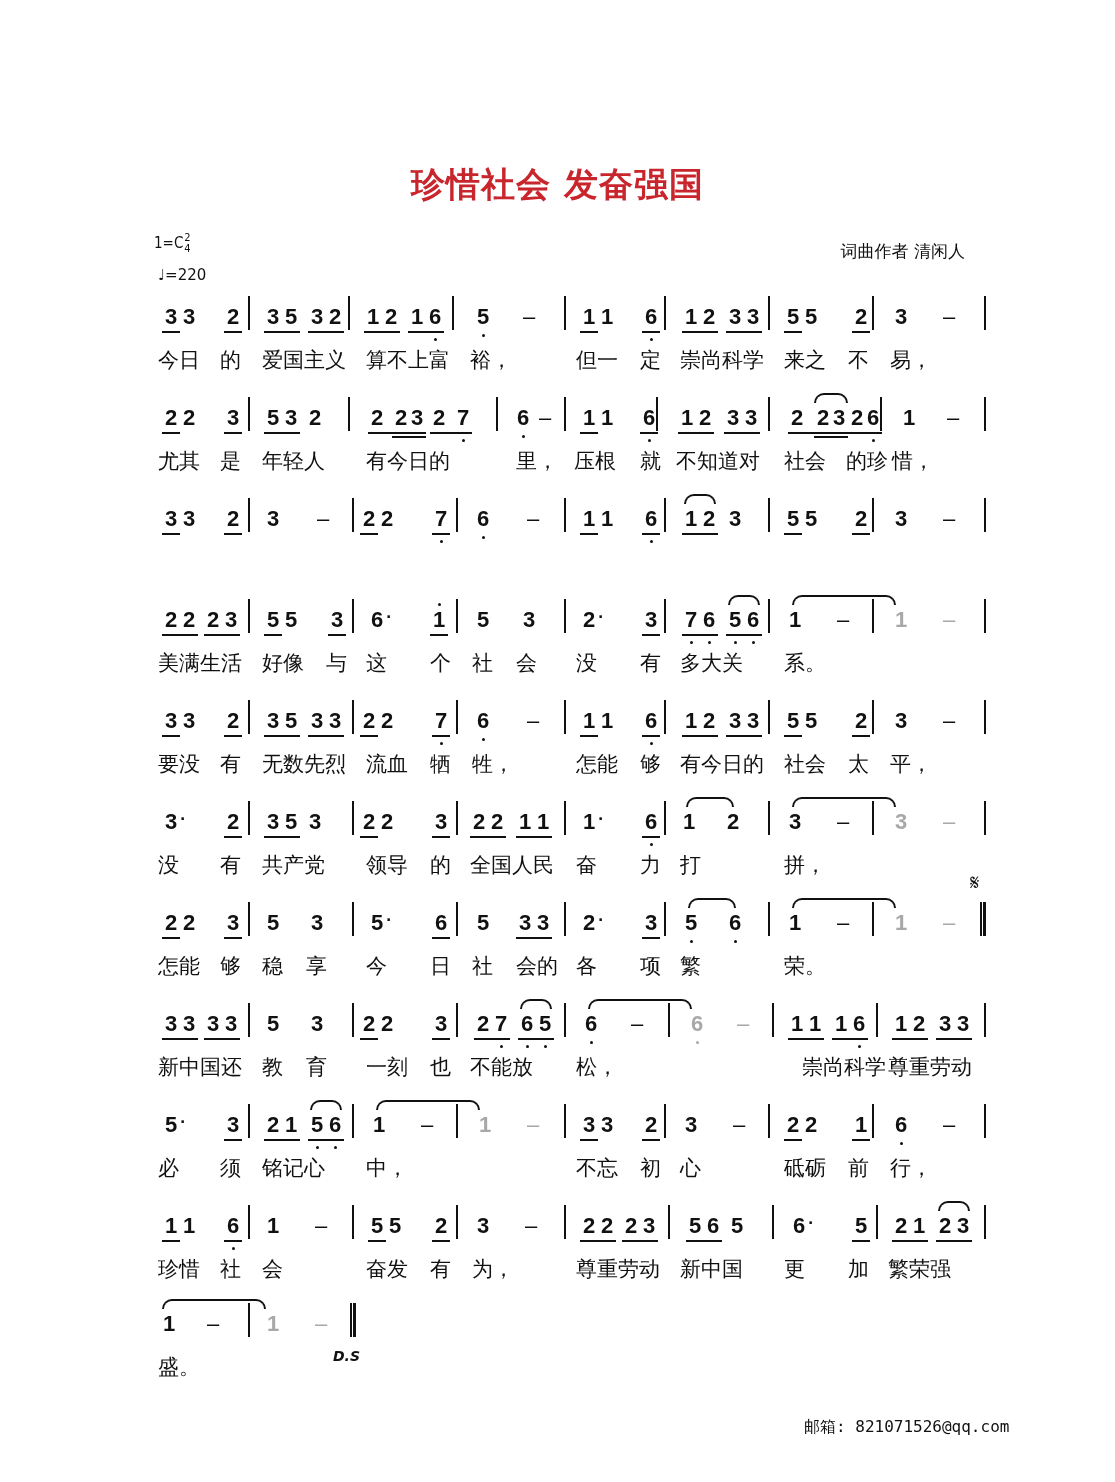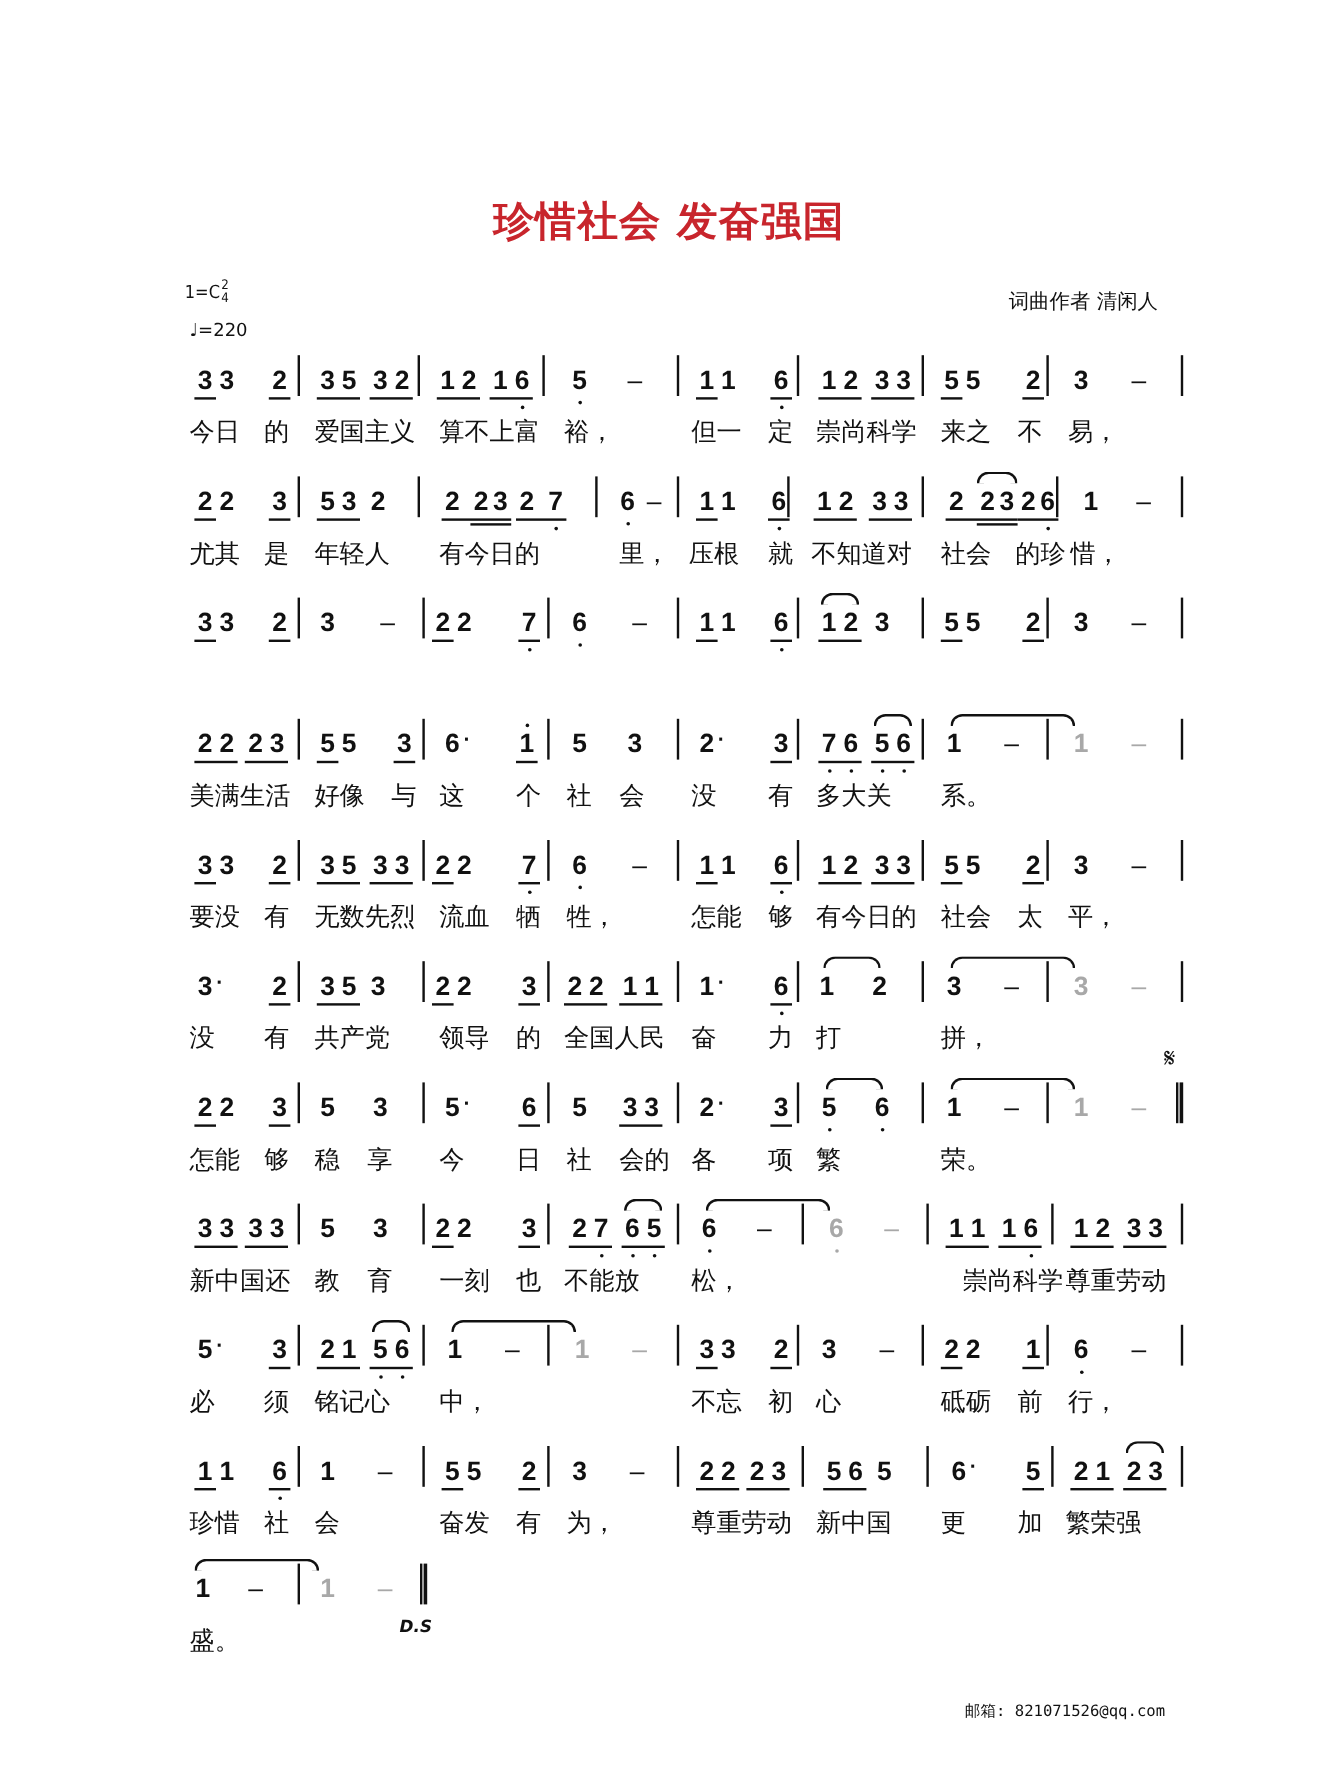--- a/index.html
+++ b/index.html
@@ -2,21 +2,21 @@
 <html><head>
 <meta charset="utf-8">
 <style>
   html,body{margin:0;padding:0;background:#fff;}
   body{width:1115px;height:1482px;position:relative;overflow:hidden;font-family:"DejaVu Sans","Liberation Sans",sans-serif;color:#111;}
   #title{position:absolute;left:0;width:1115px;top:162px;text-align:center;font-size:34px;font-weight:bold;letter-spacing:1px;}
   #key{position:absolute;left:154px;top:232px;font-size:15px;font-family:"DejaVu Sans Condensed","DejaVu Sans",sans-serif;display:flex;align-items:center;}
   .frac{display:inline-flex;flex-direction:column;align-items:center;font-size:11px;line-height:11px;margin-left:1px;}
   #tempo{position:absolute;left:158px;top:266px;font-size:15px;}
   #author{position:absolute;right:150px;top:240px;font-size:17px;}
-  #footer{position:absolute;left:804px;top:1417px;font-size:13px;font-family:"DejaVu Sans Mono",monospace;}
+  #footer{position:absolute;left:804px;top:1417px;font-size:16px;font-family:"DejaVu Sans Mono",monospace;}
   .sys{position:absolute;left:158px;width:830px;height:96px;}
   .notes{position:absolute;left:0;top:0;height:44px;width:100%;}
   .measure{position:absolute;top:0;height:44px;}
   .tok{position:absolute;top:6px;width:18px;text-align:center;font-size:22px;font-weight:bold;line-height:26px;font-family:"Liberation Sans","DejaVu Sans",sans-serif;}
   .tok.grey{color:#a8a8a8;}
   .tok.dash{font-weight:normal;}
   .uline{position:absolute;height:2px;background:#111;}
   .dot-lo{position:absolute;width:3px;height:3px;border-radius:50%;background:#111;}
   .dot-hi{position:absolute;width:3px;height:3px;border-radius:50%;background:#111;}
   .prolong{position:absolute;font-size:14px;font-weight:bold;}

